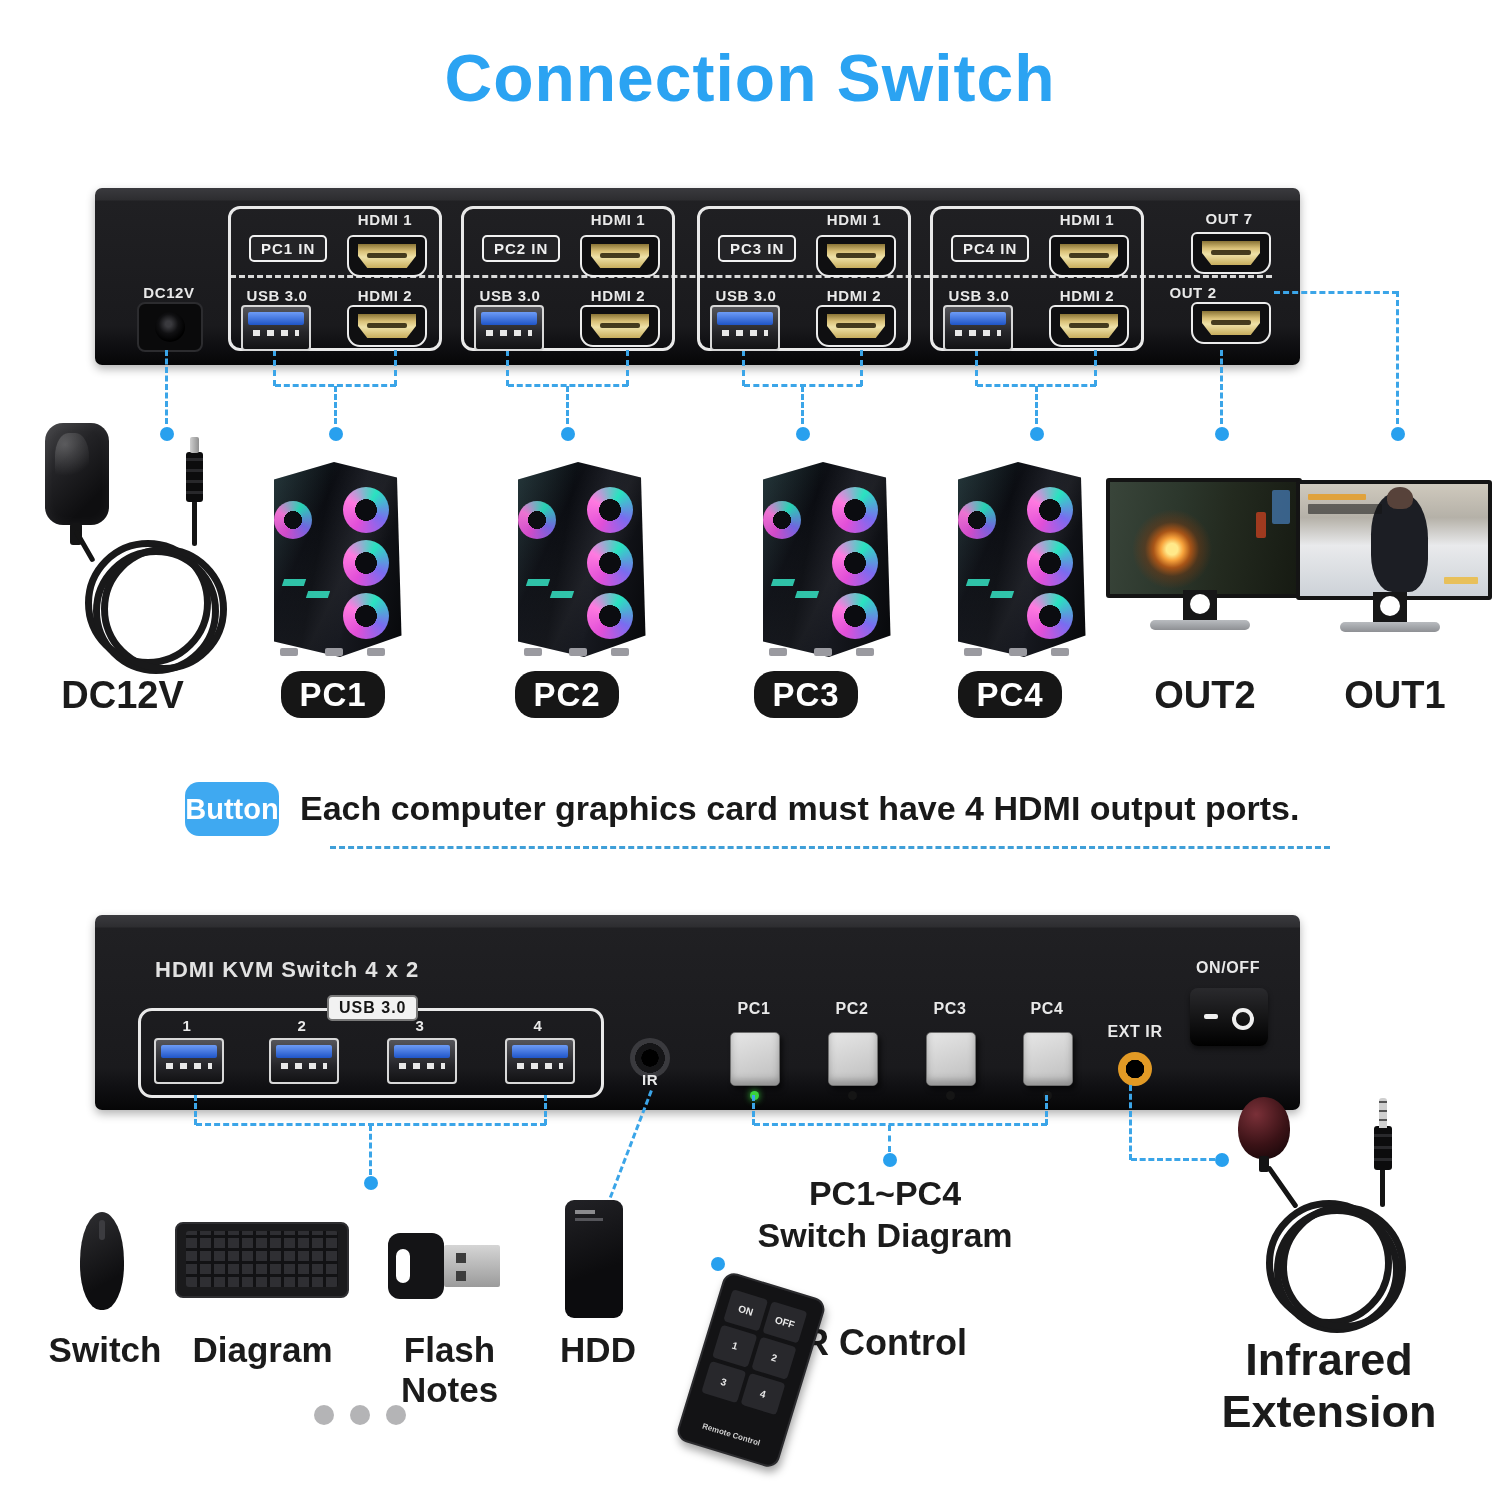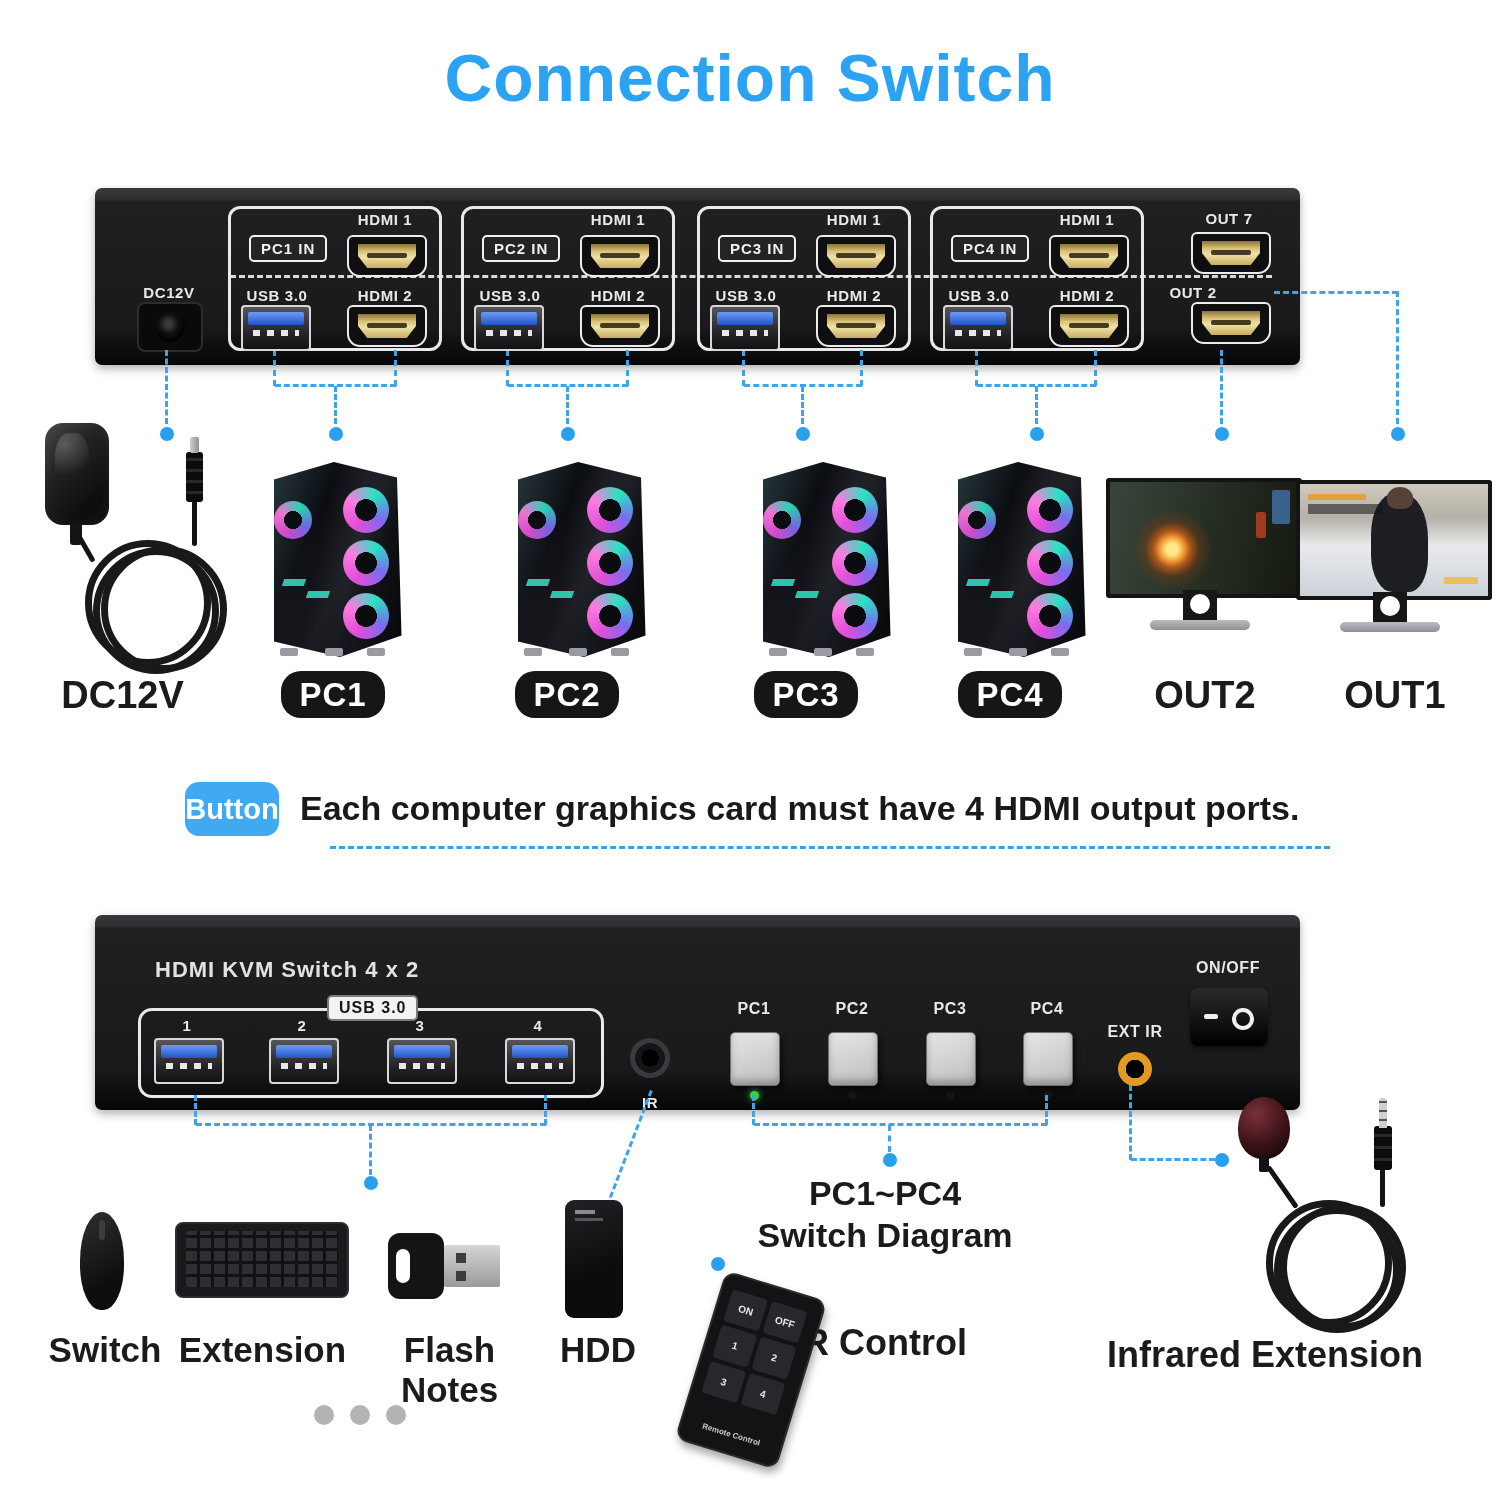--- a/index.html
+++ b/index.html
@@ -377,21 +377,21 @@
   <div class="lbl" style="left:72px;top:102px;width:40px;">1</div>
   <div class="usb" style="left:59px;top:123px;"></div>
   <div class="lbl" style="left:187px;top:102px;width:40px;">2</div>
   <div class="usb" style="left:174px;top:123px;"></div>
   <div class="lbl" style="left:305px;top:102px;width:40px;">3</div>
   <div class="usb" style="left:292px;top:123px;"></div>
   <div class="lbl" style="left:423px;top:102px;width:40px;">4</div>
   <div class="usb" style="left:410px;top:123px;"></div>
 
   <div class="jack-ir" style="left:535px;top:123px;"></div>
-  <div class="lbl" style="left:535px;top:179px;width:40px;">IR</div>
+  <div class="lbl" style="left:535px;top:156px;width:40px;">IR</div>
 
   <div class="lbl" style="left:634px;top:85px;width:50px;font-size:16px;">PC1</div>
   <div class="pbtn" style="left:635px;top:117px;"></div>
   <div class="led on" style="left:655px;top:176px;"></div>
   <div class="lbl" style="left:732px;top:85px;width:50px;font-size:16px;">PC2</div>
   <div class="pbtn" style="left:733px;top:117px;"></div>
   <div class="led" style="left:753px;top:176px;"></div>
   <div class="lbl" style="left:830px;top:85px;width:50px;font-size:16px;">PC3</div>
   <div class="pbtn" style="left:831px;top:117px;"></div>
   <div class="led" style="left:851px;top:176px;"></div>
@@ -427,21 +427,21 @@
 
 <div class="mouse"></div>
 <div class="kb">
     <div class="kb-keys"></div>
   </div>
 <div class="fd-cap"></div>
 <div class="fd-metal"></div>
 <div class="hdd"></div>
 
 <div class="cap" style="left:40px;top:1330px;width:130px;font-size:35px;">Switch</div>
-<div class="cap" style="left:170px;top:1330px;width:185px;font-size:35px;">Extension</div>
+<div class="cap" style="left:170px;top:1330px;width:185px;font-size:35px;">Diagram</div>
 <div class="cap" style="left:362px;top:1330px;width:175px;font-size:35px;">Flash Notes</div>
 <div class="cap" style="left:548px;top:1330px;width:100px;font-size:35px;">HDD</div>
 
 <div class="gdot" style="left:314px;top:1405px;"></div>
 <div class="gdot" style="left:350px;top:1405px;"></div>
 <div class="gdot" style="left:386px;top:1405px;"></div>
 
 <div class="cap" style="left:770px;top:1174px;width:230px;font-size:34px;">PC1~PC4</div>
 <div class="cap" style="left:735px;top:1216px;width:300px;font-size:34px;">Switch Diagram</div>
 <div class="cap" style="left:760px;top:1322px;width:240px;font-size:36px;">IR Control</div>
@@ -460,13 +460,13 @@
 
 <div class="ir-eye"></div>
 <div class="ir-stem"></div>
 <div class="cable" style="left:1266px;top:1168px;height:50px;transform:rotate(-35deg);transform-origin:top left;"></div>
 <div class="ring" style="left:1266px;top:1200px;"></div>
 <div class="ring" style="left:1274px;top:1207px;"></div>
 <div class="ring" style="left:1280px;top:1204px;"></div>
 <div class="cable" style="left:1380px;top:1165px;height:42px;"></div>
 <div class="jackplug"></div>
 <div class="jackshaft"></div>
-<div class="cap" style="left:1095px;top:1334px;width:340px;font-size:36px;">Infrared Extension</div>
+<div class="cap" style="left:1159px;top:1334px;width:340px;font-size:45px;">Infrared Extension</div>
 
 </body></html>

